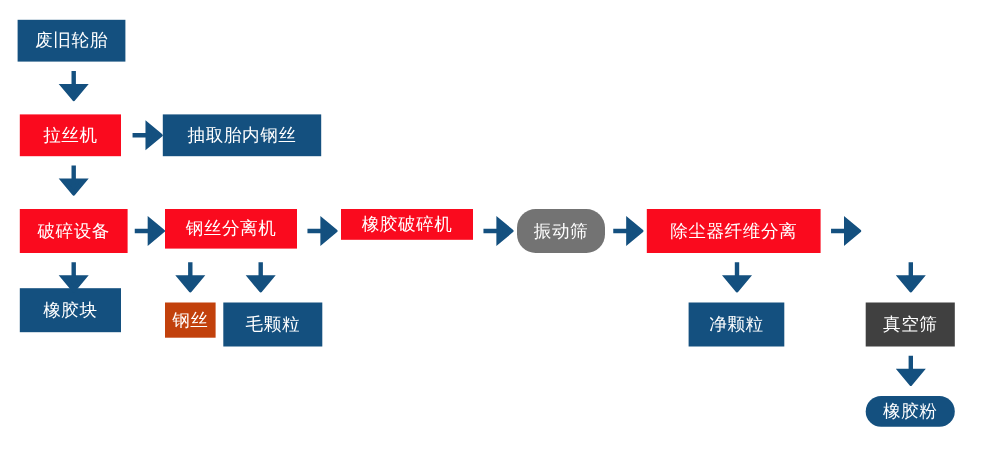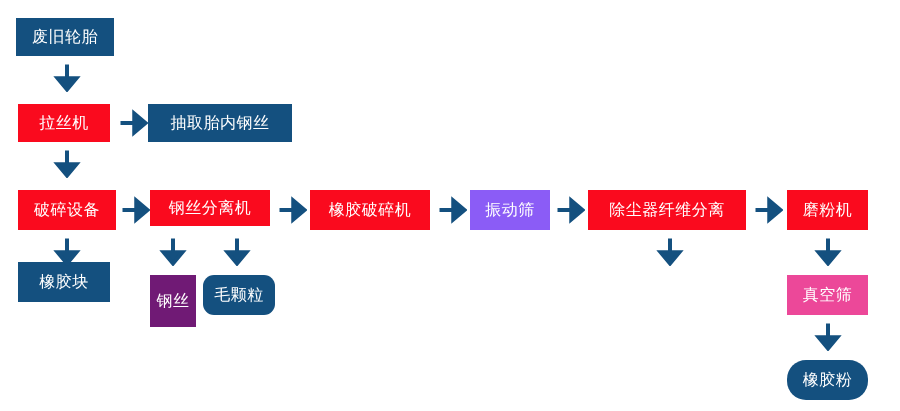--- a/index.html
+++ b/index.html
@@ -51,28 +51,28 @@
 </head>
 <body>
 
 <div id="flowchart">
     <div class="node blue" style="left: 16px; top: 18px; width: 98px; height: 38px; background: rgb(20, 80, 127);">废旧轮胎</div>
     <div class="node red" style="left: 18px; top: 104px; width: 92px; height: 38px; background: rgb(250, 10, 30);">拉丝机</div>
     <div class="node red" style="left: 18px; top: 190px; width: 98px; height: 40px; background: rgb(250, 10, 30);">破碎设备</div>
     <div class="node blue" style="left: 148px; top: 104px; width: 144px; height: 38px; background: rgb(20, 80, 127);">抽取胎内钢丝</div>
     <div class="node blue" style="left: 18px; top: 262px; width: 92px; height: 40px; background: rgb(20, 80, 127);">橡胶块</div>
     <div class="node red" style="left: 150px; top: 190px; width: 120px; height: 36px; background: rgb(250, 10, 30);">钢丝分离机</div>
-    <div class="node blue" style="left: 150px; top: 275px; width: 46px; height: 52px; background: #701a75;">钢丝</div>
-    <div class="node blue" style="left: 203px; top: 275px; width: 72px; height: 40px; background: rgb(20, 80, 127); border-radius: 11px;">毛颗粒</div>
-    <div class="node red" style="left: 310px; top: 190px; width: 120px; height: 40px; background: rgb(250, 10, 30);">橡胶破碎机</div>
-    <div class="node red" style="left: 470px; top: 190px; width: 80px; height: 40px; background: #8b5cf6;">振动筛</div>
+    <div class="node blue" style="left: 150px; top: 275px; width: 46px; height: 32px; background: #c2410c;">钢丝</div>
+    <div class="node blue" style="left: 203px; top: 275px; width: 90px; height: 40px; background: rgb(20, 80, 127);">毛颗粒</div>
+    <div class="node red" style="left: 310px; top: 190px; width: 120px; height: 28px; background: rgb(250, 10, 30);">橡胶破碎机</div>
+    <div class="node red" style="left: 470px; top: 190px; width: 80px; height: 40px; background: #737373; border-radius: 17px;">振动筛</div>
     <div class="node red" style="left: 588px; top: 190px; width: 158px; height: 40px; background: rgb(250, 10, 30);">除尘器纤维分离</div>
-    <div class="node red" style="left: 787px; top: 190px; width: 81px; height: 40px; background: rgb(250, 10, 30);">磨粉机</div>
-    <div class="node red" style="left: 787px; top: 275px; width: 81px; height: 40px; background: #ec4899;">真空筛</div>
-    <div class="node blue" style="left: 787px; top: 360px; width: 81px; height: 40px; background: rgb(20, 80, 127); border-radius: 19px;">橡胶粉</div>
+    <div class="node blue" style="left: 626px; top: 275px; width: 87px; height: 40px; background: rgb(20, 80, 127);">净颗粒</div>
+    <div class="node red" style="left: 787px; top: 275px; width: 81px; height: 40px; background: #404040;">真空筛</div>
+    <div class="node blue" style="left: 787px; top: 360px; width: 81px; height: 28px; background: rgb(20, 80, 127); border-radius: 19px;">橡胶粉</div>
     <div class="arrow" style="left: 52px; top: 62px;">
       <svg width="30" height="30" viewBox="0 0 24 24">
         <path d="M12 2 L12 16 M12 22 L4.5 13 L19.5 13 Z" fill="#14507f" stroke="#14507f" stroke-width="3.2" stroke-linejoin="miter"></path>
       </svg>
     </div>
     <div class="arrow" style="left: 118px; top: 108px;">
       <svg width="30" height="30" viewBox="0 0 24 24">
         <path d="M2 12 L16 12 M22 12 L13 4.5 L13 19.5 Z" fill="#14507f" stroke="#14507f" stroke-width="3.2" stroke-linejoin="miter"></path>
       </svg>
     </div>

